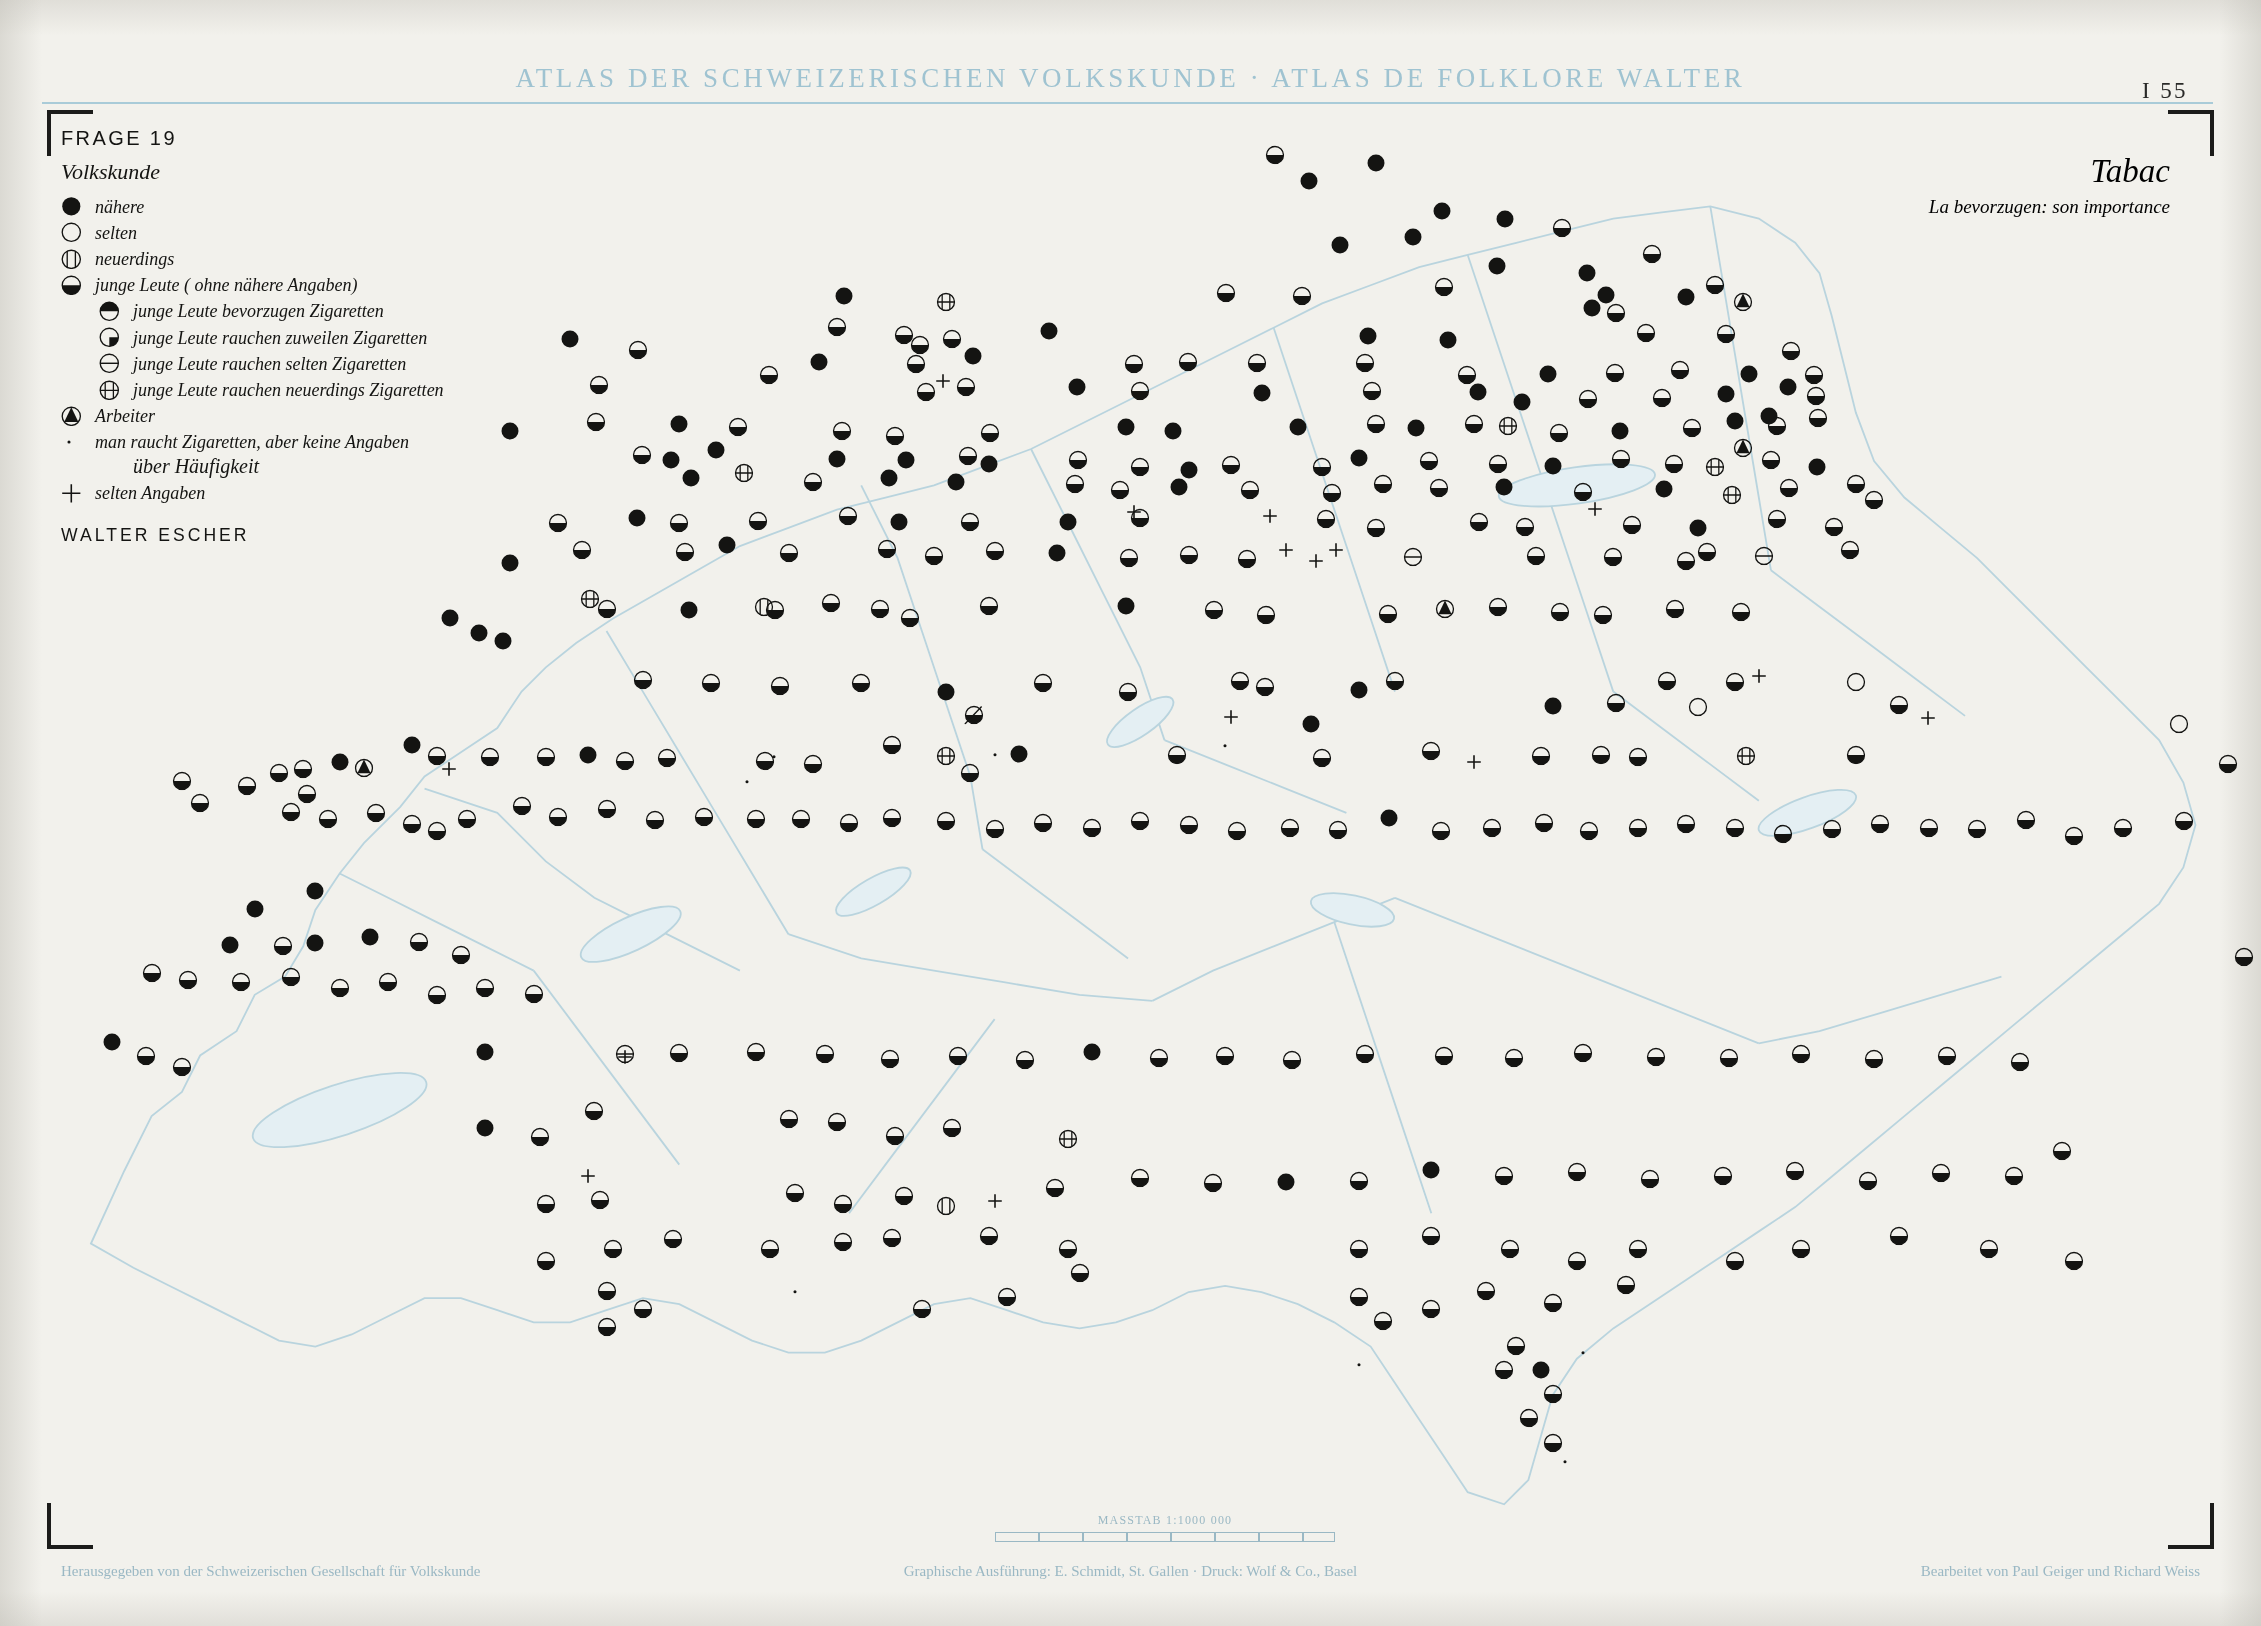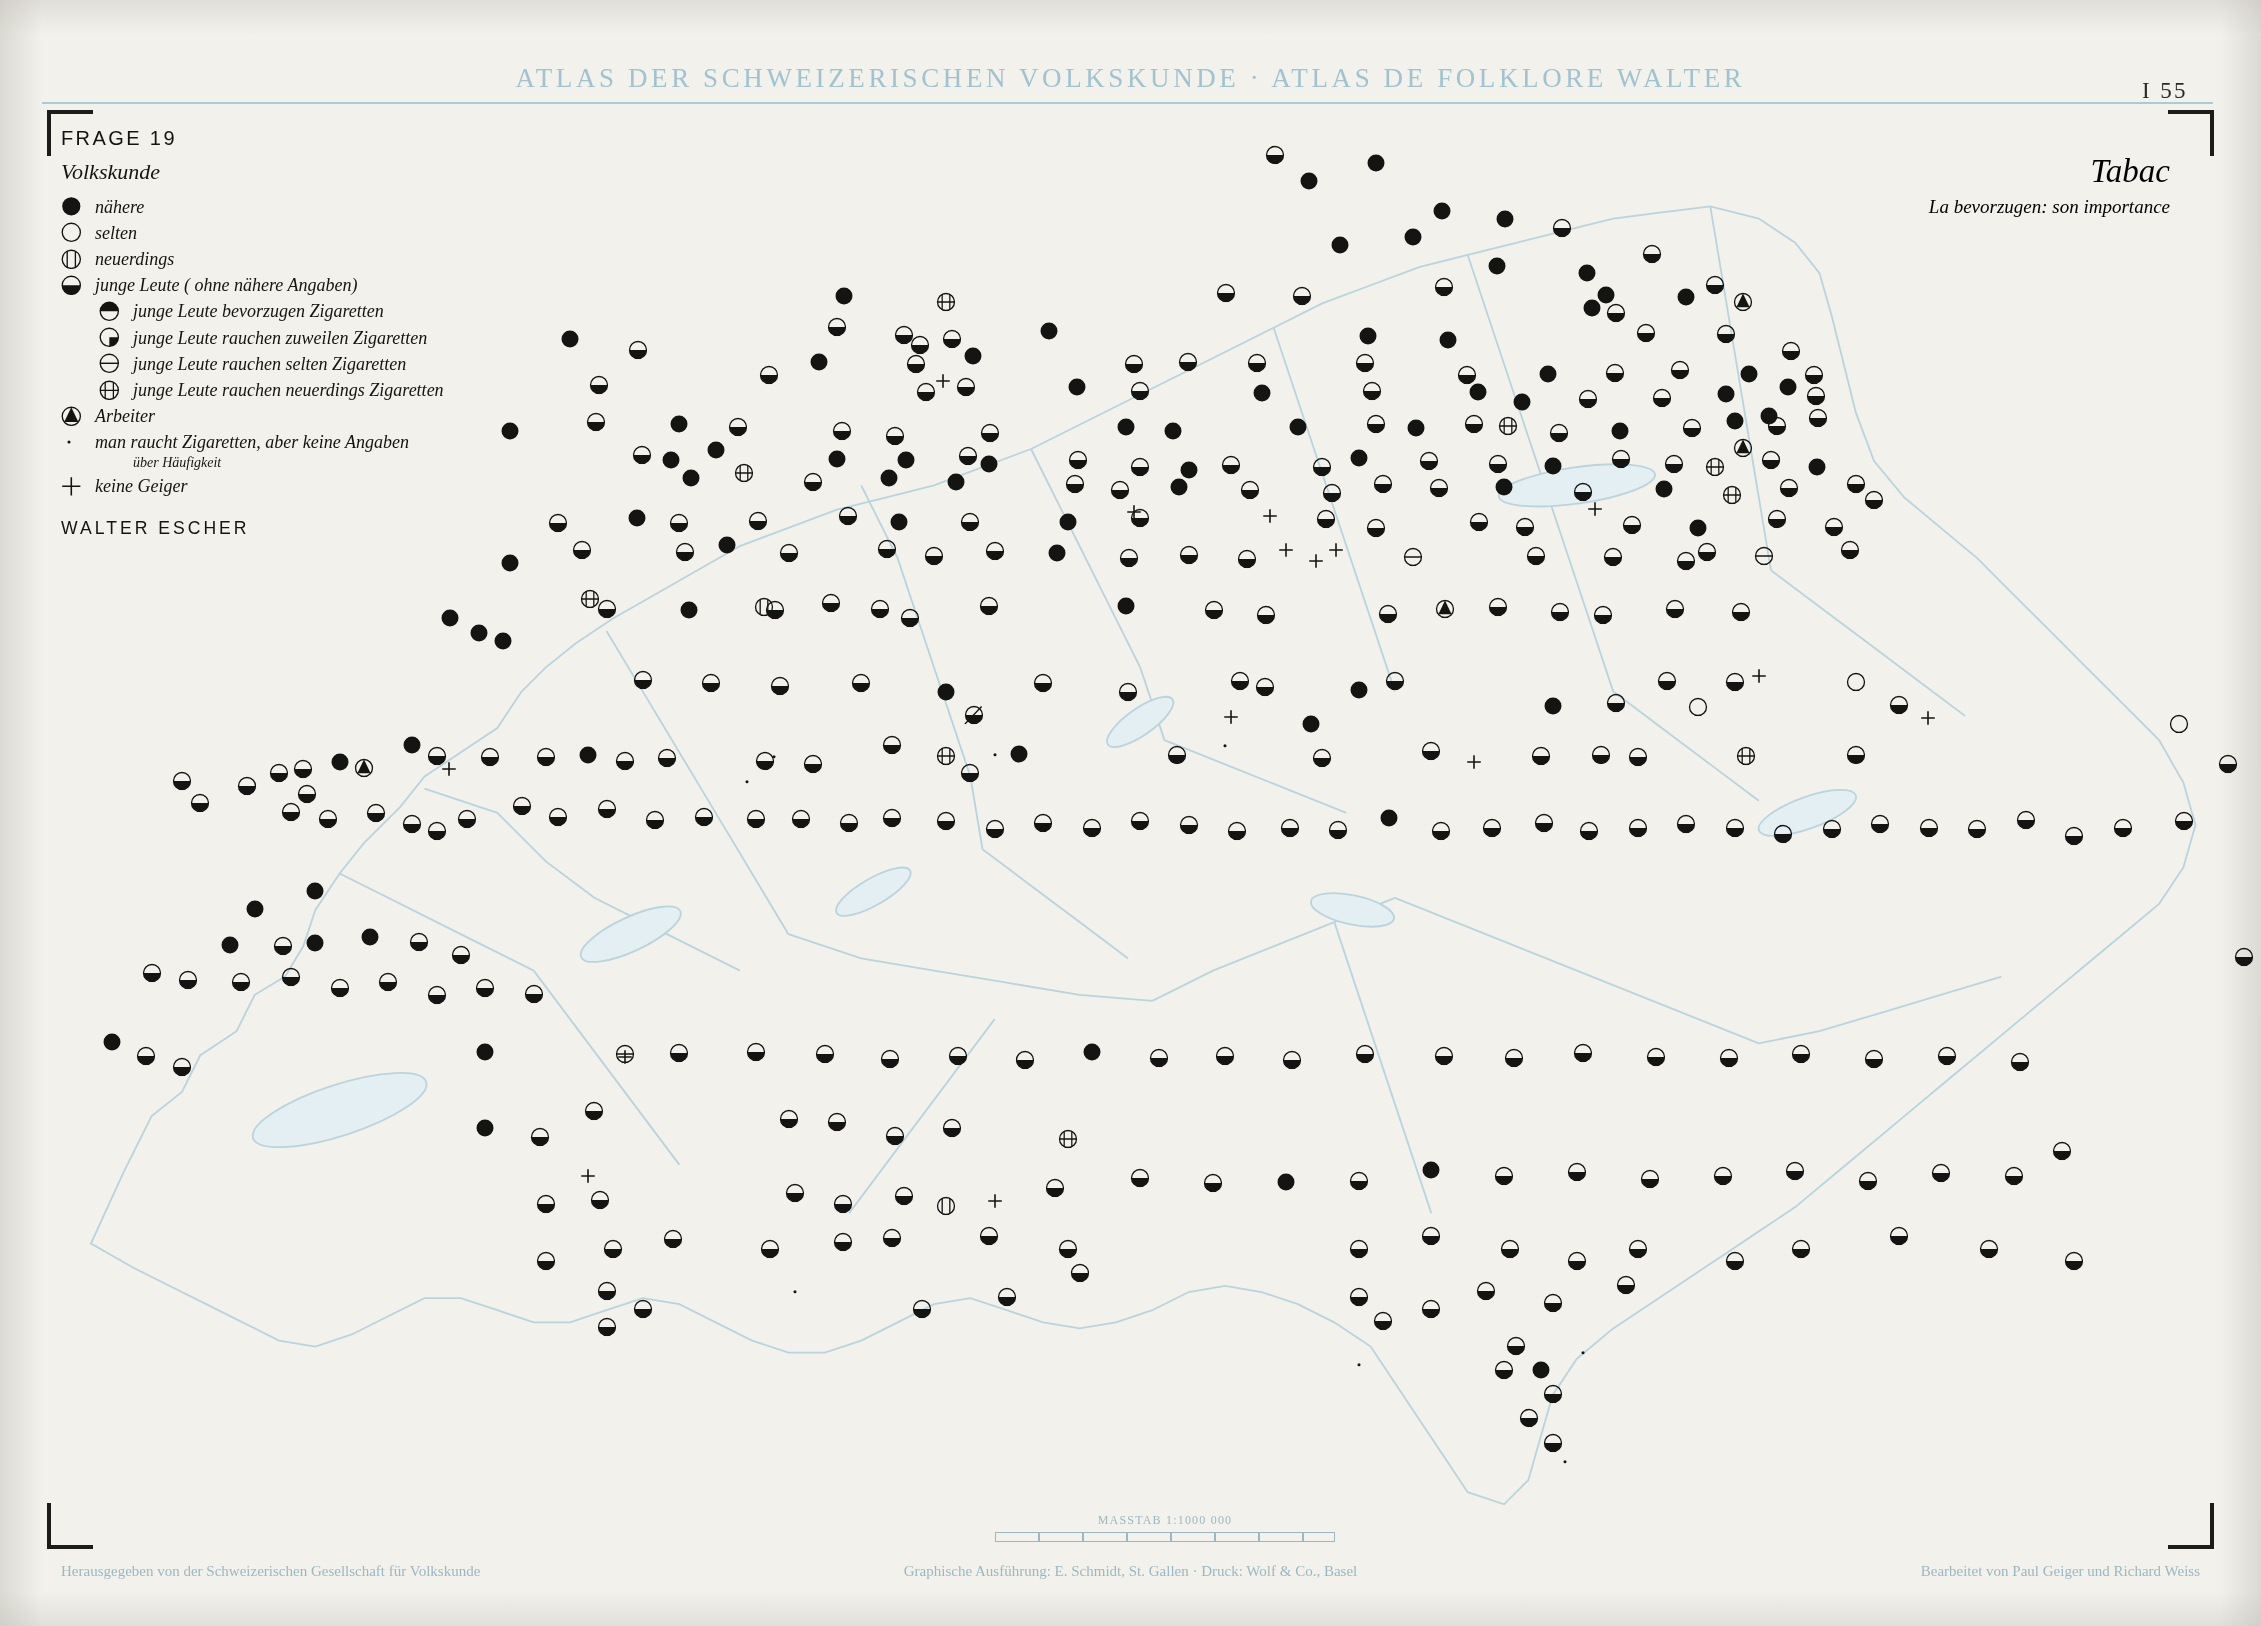--- a/index.html
+++ b/index.html
@@ -119,21 +119,21 @@
     width: 34px;
     flex: 0 0 34px;
     display: flex;
     justify-content: flex-start;
     align-items: center;
     height: 22px;
   }
   .legend-label { padding-top: 1.2px; }
   .legend-cont {
     margin-left: 72px;
-    font-size: 14px;
+    font-size: 20px;
     font-style: italic;
     margin-top: -2.4px;
     margin-bottom: 4.2px;
   }
   #author {
     margin-top: 20.6px;
     font-family: "Liberation Sans", sans-serif;
     font-size: 17.6px;
     letter-spacing: 3px;
   }
@@ -370,21 +370,21 @@
           </span>
           <span class="legend-label">man raucht Zigaretten, aber keine Angaben</span>
         </div>
         <div class="legend-cont">über Häufigkeit</div>
         <div class="legend-row">
           <span class="legend-sym">
             <svg width="20.6" height="20.6" viewBox="0 0 34 34">
               <path d="M17 2 L17 32 M2 17 L32 17" stroke="#141412" stroke-width="2.6"></path>
             </svg>
           </span>
-          <span class="legend-label">keine Geiger</span>
+          <span class="legend-label">selten Angaben</span>
         </div>
       </div>
     <div id="author">WALTER ESCHER</div>
   </div>
 
   <div id="right-title">
     <div id="title-fr">Tabac</div>
     <div id="subtitle-fr">La bevorzugen: son importance</div>
   </div>
 

